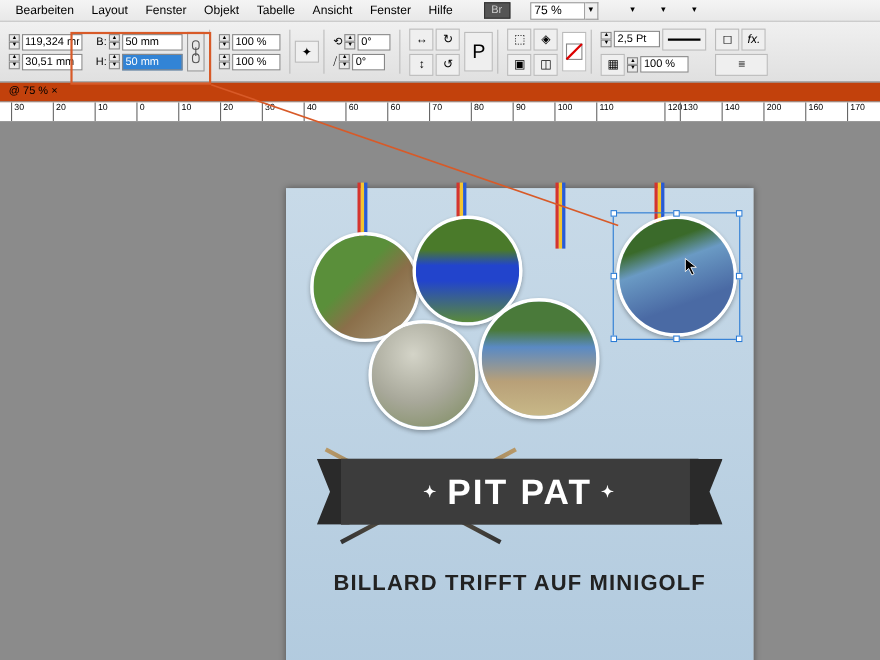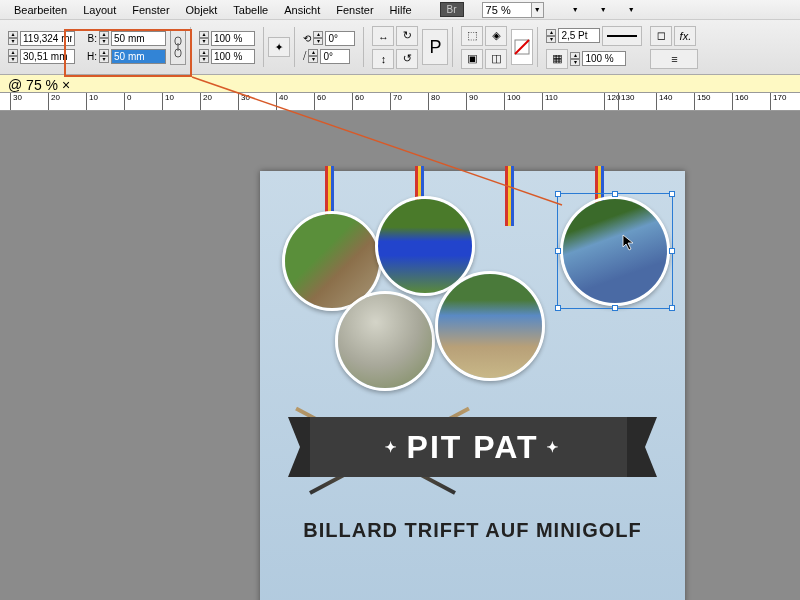--- a/index.html
+++ b/index.html
@@ -25,21 +25,21 @@
 .spinner { display: flex; flex-direction: column; }
 .spinner div { width: 10px; height: 7px; border: 1px solid #888; background: #eaeaea; font-size: 6px; text-align: center; line-height: 5px; }
 .sep { width: 1px; height: 40px; background: #bbb; margin: 0 4px; }
 .icon-btn { width: 22px; height: 20px; border: 1px solid #bbb; background: #efefef; display: flex; align-items: center; justify-content: center; font-size: 11px; }
 .link-chain { width: 16px; height: 36px; border: 1px solid #999; background: #e8e8e8; display: flex; align-items: center; justify-content: center; }
 
 .highlight-box { position: absolute; left: 64px; top: 29px; width: 128px; height: 48px; border: 2px solid #d85a28; z-index: 100; pointer-events: none; }
 .highlight-line { position: absolute; left: 192px; top: 77px; width: 370px; height: 2px; z-index: 99; pointer-events: none; }
 .highlight-line svg { width: 100%; height: 130px; overflow: visible; }
 
-.doctab { height: 18px; background: #fef9c3; font-size: 14px; padding: 2px 8px; border-bottom: 1px solid #999; }
+.doctab { height: 18px; background: #c2410c; font-size: 10px; padding: 2px 8px; border-bottom: 1px solid #999; }
 .ruler { height: 18px; background: #fff; border-bottom: 1px solid #999; display: flex; font-size: 8px; position: relative; overflow: hidden; }
 .ruler .tick { position: absolute; top: 0; border-left: 1px solid #666; height: 18px; padding-left: 2px; line-height: 10px; }
 
 .canvas { position: relative; width: 800px; height: 490px; background: #8b8b8b; overflow: hidden; }
 .page { position: absolute; left: 260px; top: 60px; width: 425px; height: 600px; background: linear-gradient(#c8dae8,#aac5db); box-shadow: 0 0 6px rgba(0,0,0,.4); }
 
 .ribbon { position: absolute; width: 8px; height: 60px; top: -5px; }
 .ribbon::before { content:''; position: absolute; inset: 0; }
 .r1 { left: 65px; } .r2 { left: 155px; } .r3 { left: 245px; } .r4 { left: 335px; }
 .ribbon .stripe { position: absolute; top: 0; width: 3px; height: 100%; }
@@ -279,21 +279,21 @@
     <div class="tick" style="left:314px">60</div>
   <div class="tick" style="left:352px">60</div>
     <div class="tick" style="left:390px">70</div>
     <div class="tick" style="left:428px">80</div>
   <div class="tick" style="left:466px">90</div>
     <div class="tick" style="left:504px">100</div>
     <div class="tick" style="left:542px">110</div>
   <div class="tick" style="left:604px">120</div>
     <div class="tick" style="left:618px">130</div>
     <div class="tick" style="left:656px">140</div>
-  <div class="tick" style="left:694px">150</div>
+  <div class="tick" style="left:694px">200</div>
     <div class="tick" style="left:732px">160</div>
     <div class="tick" style="left:770px">170</div>
 </div>
 
 <div class="canvas">
   <div class="page">
     <div class="ribbon r1">
         <div class="stripe" style="left:0;background:#d4342e"></div>
         <div class="stripe" style="left:3px;background:#f4c430"></div>
         <div class="stripe" style="left:6px;background:#2a5bd4"></div>

